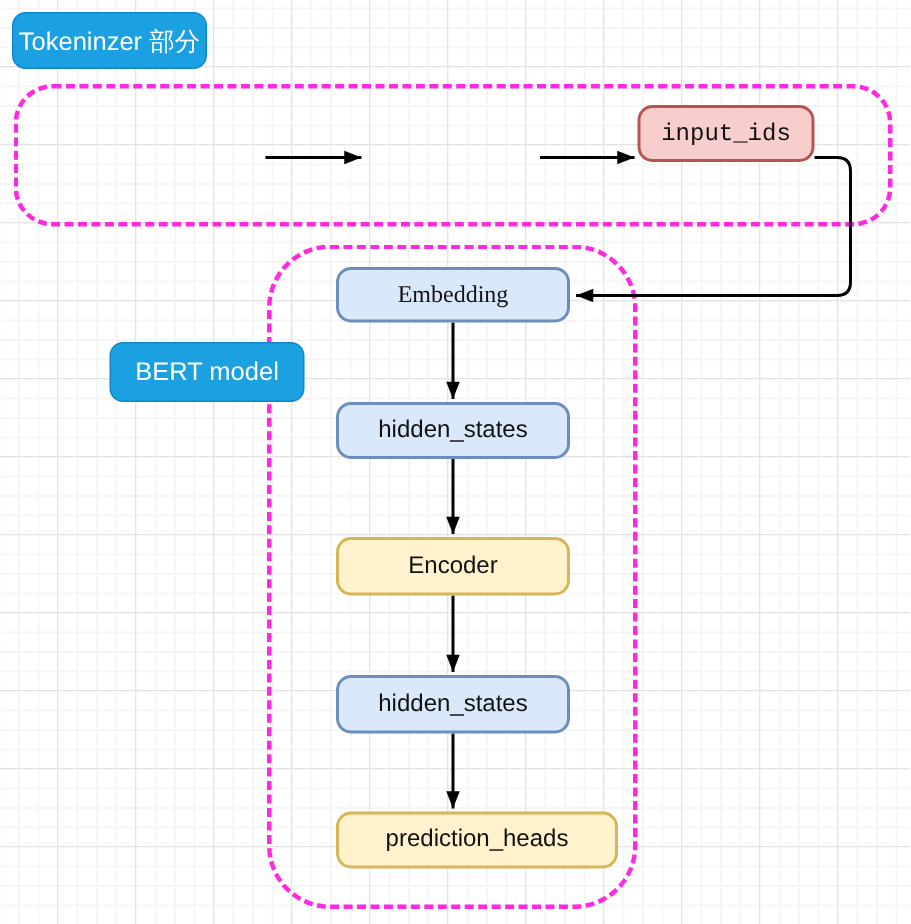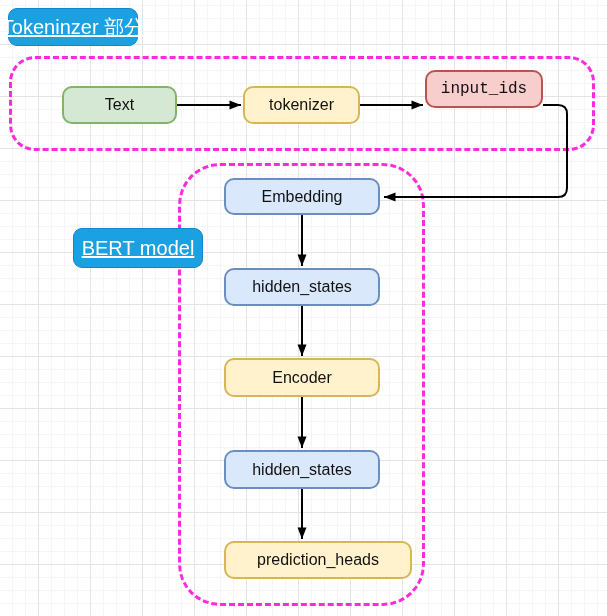--- a/index.html
+++ b/index.html
@@ -74,31 +74,30 @@
   .node.blue   { background: var(--blue-fill);   border-color: var(--blue-stroke); }
   .badge {
     position: absolute;
     display: flex;
     align-items: center;
     justify-content: center;
     border-radius: 9px;
     background: var(--badge-fill);
     border: 1.5px solid var(--badge-stroke);
     color: #ffffff;
-    font-size: 20px;
+    font-size: 17px;
     z-index: 4;
     box-sizing: border-box;
     white-space: nowrap;
-    text-decoration: underline;
   }
   
   #node-text        { left: 62px;  top: 86px;  width: 115px; height: 38px; }
   #node-tokenizer   { left: 243px; top: 86px;  width: 117px; height: 38px; }
   #node-input-ids   { left: 425px; top: 70px;  width: 118px; height: 38px; font-family: Liberation Mono, monospace; }
-  #node-embedding   { left: 224px; top: 178px; width: 156px; height: 37px; }
+  #node-embedding   { left: 224px; top: 178px; width: 156px; height: 37px; font-family: Liberation Serif, serif; }
   #node-hidden-1    { left: 224px; top: 268px; width: 156px; height: 38px; }
   #node-encoder     { left: 224px; top: 358px; width: 156px; height: 39px; }
   #node-hidden-2    { left: 224px; top: 450px; width: 156px; height: 39px; }
   #node-prediction  { left: 224px; top: 541px; width: 188px; height: 38px; }
   #badge-tokenizer  { left: 8px;   top: 8px;   width: 130px; height: 38px; }
   #badge-bert       { left: 73px;  top: 228px; width: 130px; height: 40px; text-align: center; }
 </style>
 </head>
 <body>
 
@@ -118,22 +117,20 @@
     <path d="M543,105 L558,105 Q567,105 567,114 L567,188 Q567,197 558,197 L384,197" marker-end="url(#arrowhead)"></path>
     <path d="M302,215 L302,266" marker-end="url(#arrowhead)"></path>
     <path d="M302,306 L302,356" marker-end="url(#arrowhead)"></path>
     <path d="M302,397 L302,448" marker-end="url(#arrowhead)"></path>
     <path d="M302,489 L302,539" marker-end="url(#arrowhead)"></path>
   </svg>
 
   <div class="badge" id="badge-tokenizer">Tokeninzer 部分</div>
   <div class="badge" id="badge-bert">BERT model</div>
 
-  <div class="node green" id="node-text">Text</div>
-  <div class="node yellow" id="node-tokenizer">tokenizer</div>
   <div class="node red" id="node-input-ids">input_ids</div>
 
   <div class="node blue" id="node-embedding">Embedding</div>
   <div class="node blue" id="node-hidden-1">hidden_states</div>
   <div class="node yellow" id="node-encoder">Encoder</div>
   <div class="node blue" id="node-hidden-2">hidden_states</div>
   <div class="node yellow" id="node-prediction">prediction_heads</div>
 
 </div>
 

